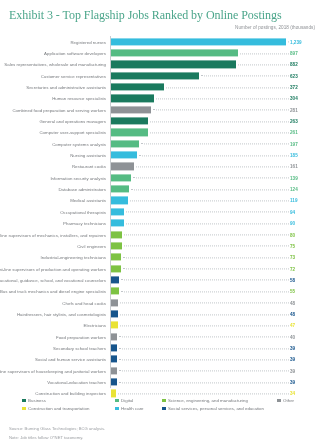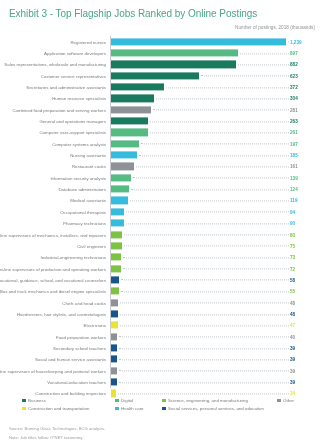--- a/index.html
+++ b/index.html
@@ -7,24 +7,25 @@
     width: 320px; height: 446px;
     background: #ffffff;
     font-family: "Liberation Sans", sans-serif;
     overflow: hidden;
   }
   #page { position: relative; width: 320px; height: 446px; background: #fff; }
 
   .title {
     position: absolute;
     left: 9px; top: 8px;
-    font-size: 10px;
+    font-size: 12px;
     color: #4aa58a;
     letter-spacing: -0.05px;
     white-space: nowrap;
+    font-family: Liberation Serif, serif;
   }
 
   .axis-label {
     position: absolute;
     right: 5px; top: 25px;
     font-size: 4.6px;
     color: #8d9094;
     white-space: nowrap;
     letter-spacing: 0.05px;
   }

